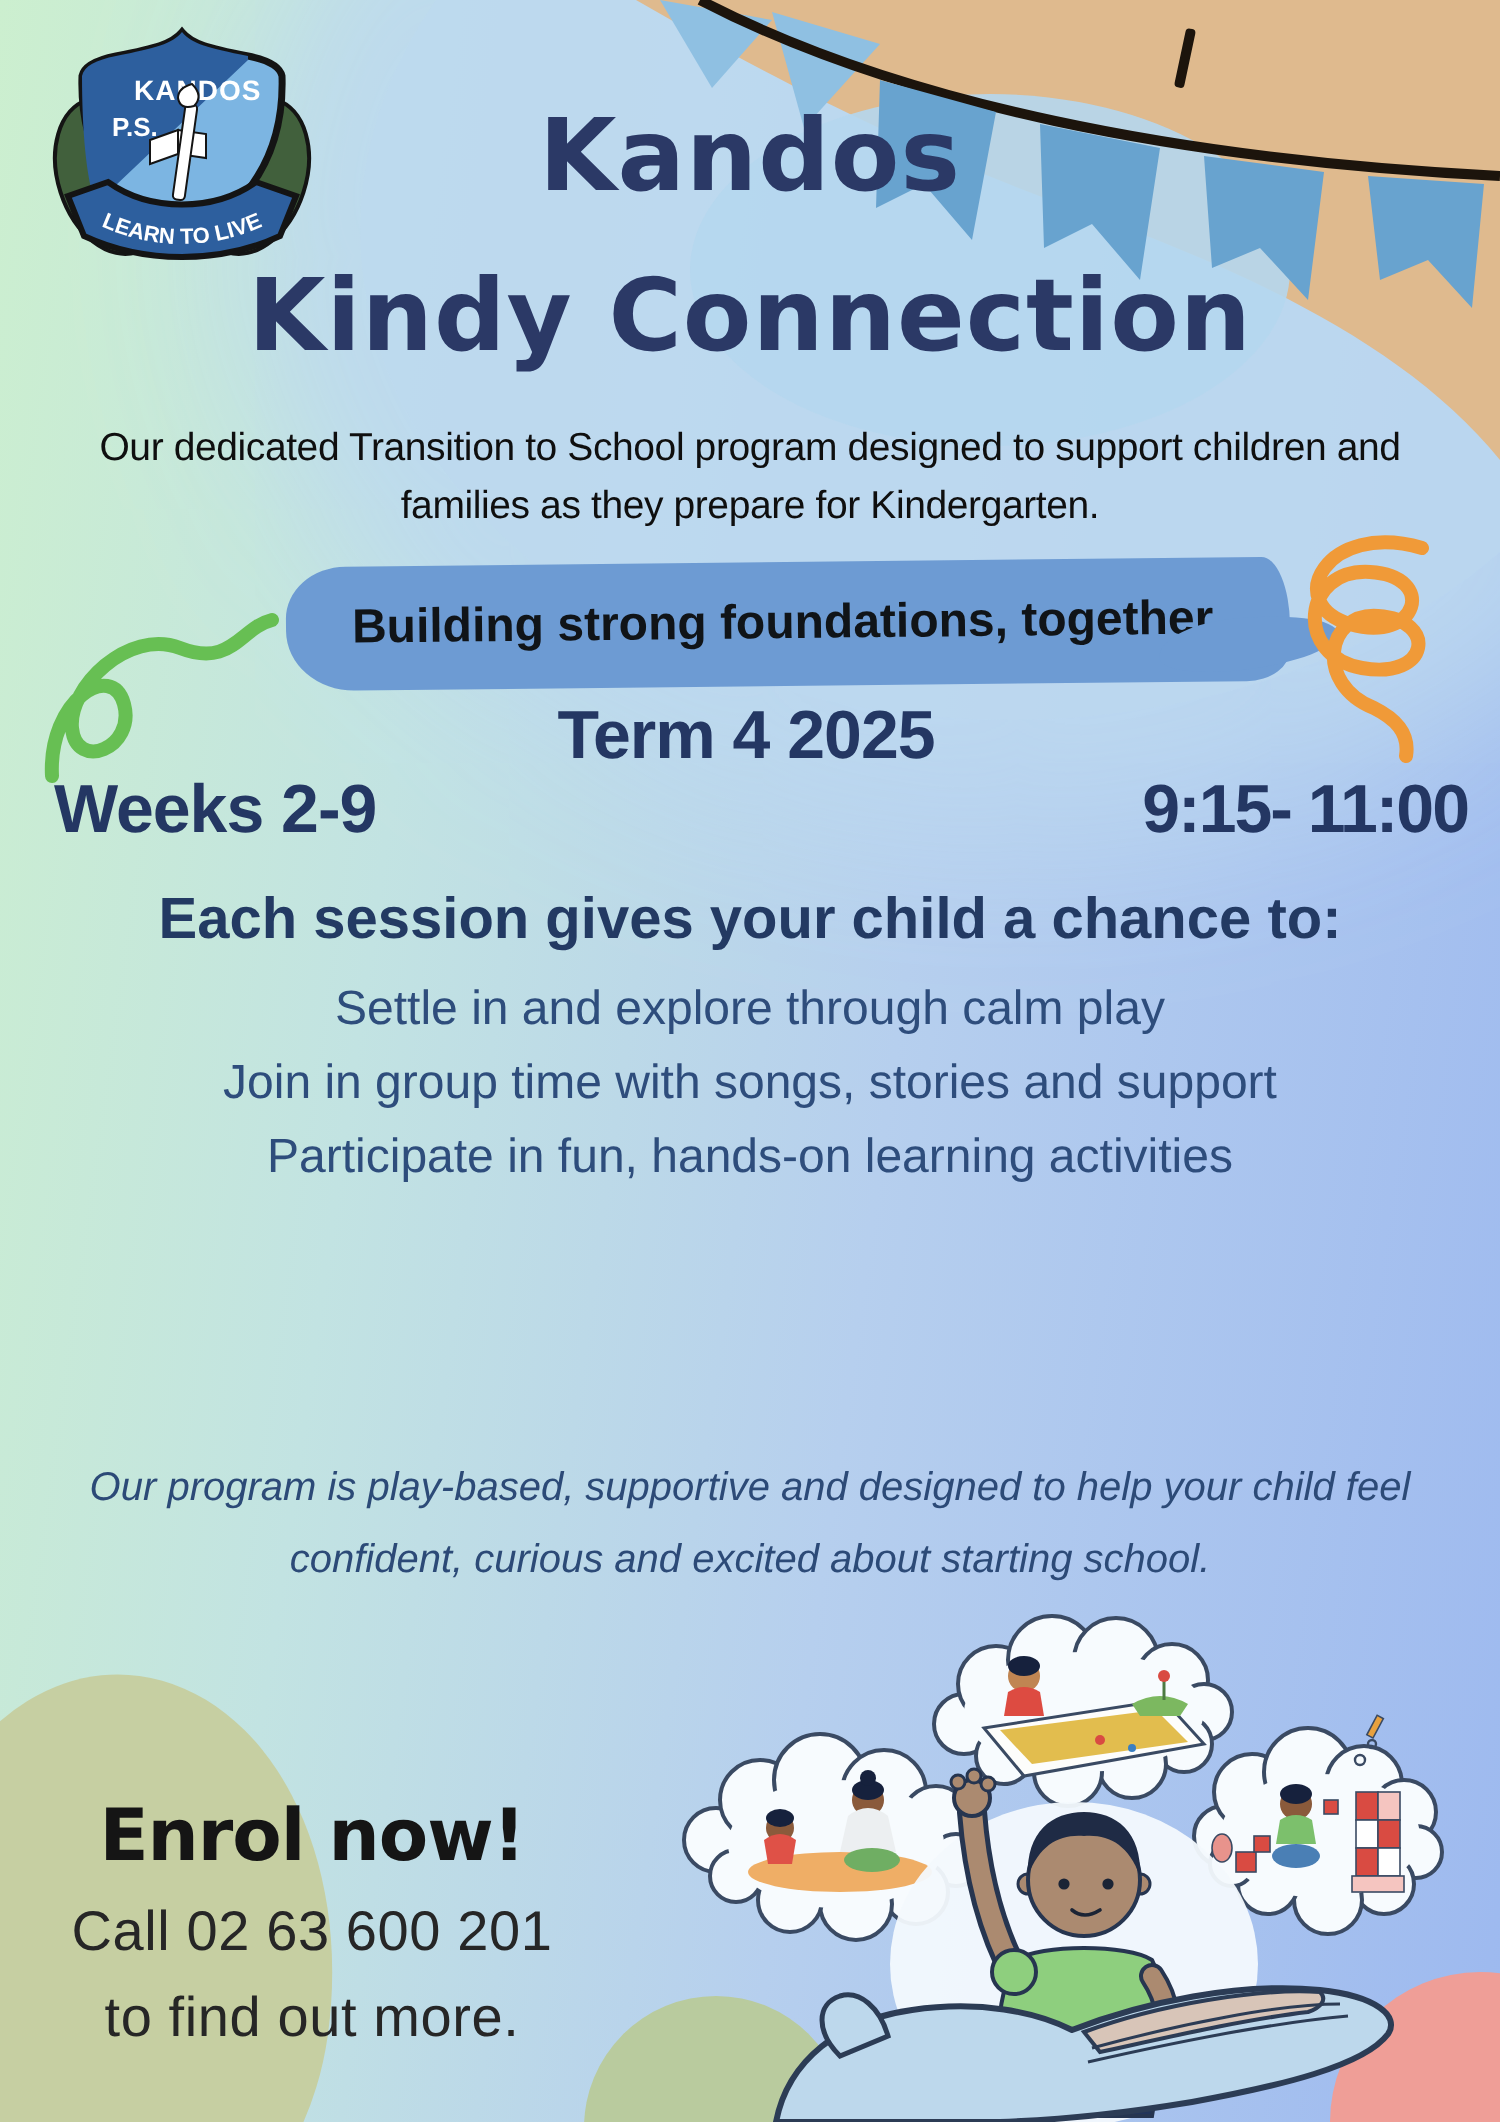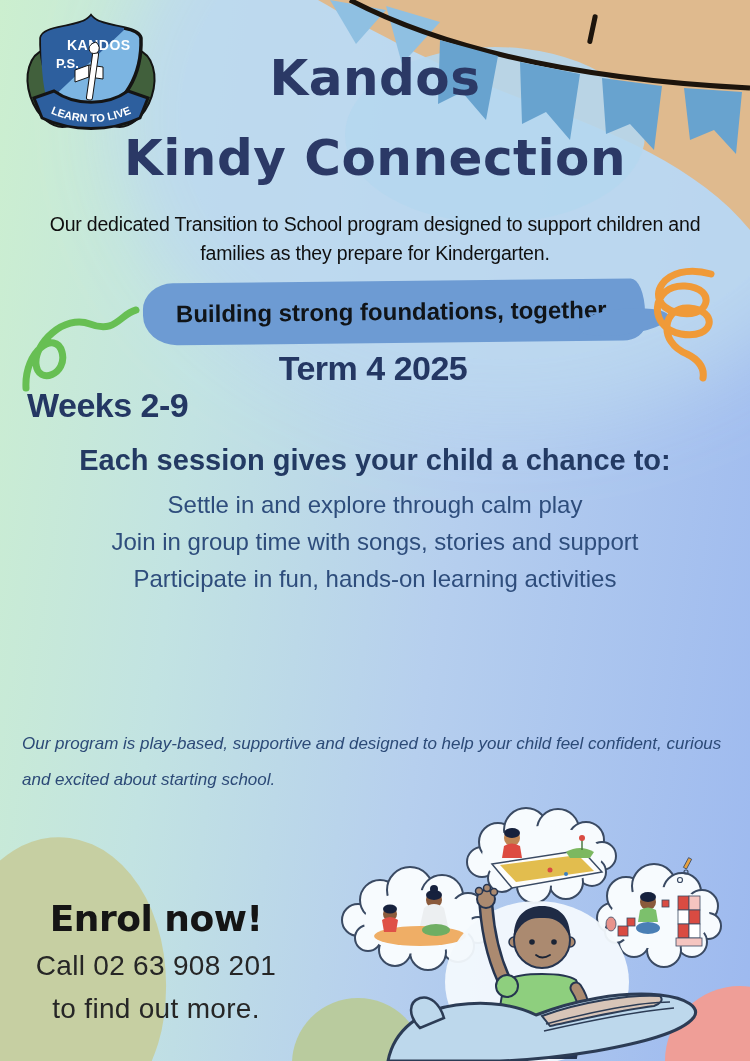--- a/index.html
+++ b/index.html
@@ -26,22 +26,22 @@
   .brush span{display:inline-block; line-height:62px; font-weight:bold; font-size:24px; color:#101418;}
   .term{left:0; right:4px; top:349px; text-align:center; color:#243763; font-weight:bold;
     font-size:34px; letter-spacing:-.5px;}
   .weeks{left:27px; top:386px; color:#243763; font-weight:bold; font-size:34px; letter-spacing:-.5px;text-align:center;}
   .time{right:16px; top:386px; color:#243763; font-weight:bold; font-size:34px; letter-spacing:-1px;}
   .sessions{left:0; right:0; top:444px; text-align:center; color:#2e4d7c;}
   .sessions .hd{font-weight:bold; font-size:29px; color:#233a63; margin-bottom:9px;}
   .sessions .it{font-size:24px; line-height:37px;}
   .explore{left:18px; right:18px; top:620px; text-align:center; color:#233a63;
     font-weight:bold; font-size:27px; line-height:38px;}
-  .note{left:22px; right:22px; top:726px; color:#2c4a77;
-    font-style:italic; font-size:17px; line-height:36px;}
+  .note{left:22px; right:22px; top:726px; text-align:center; color:#2c4a77;
+    font-style:italic; font-size:20px; line-height:36px;}
   .enrol{left:10px; top:898px; width:292px; text-align:center; z-index:6;}
   .enrol .hd{font-family:"DejaVu Sans",sans-serif; font-weight:bold; font-size:36px;
     color:#151515; letter-spacing:-.5px;}
   .enrol .ln{font-size:28px; color:#262626; margin-top:11px; letter-spacing:.3px;}
   
   .olive-blob{left:-48px; top:838px; width:215px; height:300px; background:#c6cfa2;
     border-radius:45% 55% 50% 50%/40% 55% 45% 60%; transform:rotate(8deg); z-index:2;}
   .sage-circle{left:292px; top:998px; width:132px; height:132px; border-radius:50%;
     background:#b9cb9e; z-index:2;}
   .pink-circle{right:-65px; bottom:-75px; width:150px; height:150px; border-radius:50%;
@@ -100,38 +100,39 @@
   <svg class="abs z4" style="left:633px;top:266px" width="115" height="125" viewBox="0 0 115 125">
     <path d="M78,8 C30,-6 8,36 42,46 C76,56 86,22 52,20 C18,18 14,62 48,68 C82,74 86,44 56,42 C30,40 24,76 54,88 C64,93 72,100 70,112" stroke="#f09a38" stroke-width="7" fill="none" stroke-linecap="round"></path>
   </svg>
 
   <svg class="abs z4" style="left:22px;top:306px" width="125" height="95" viewBox="0 0 125 95">
     <path d="M4,82 C2,44 34,24 40,46 C46,68 16,80 14,58 C12,38 42,8 68,18 C94,28 98,8 114,4" stroke="#67bf53" stroke-width="7" fill="none" stroke-linecap="round"></path>
   </svg>
 
   <div class="abs term z5">Term 4 2025</div>
   <div class="abs weeks z5">Weeks 2-9</div>
+  <div class="abs time z5">9:15- 11:00</div>
 
   <div class="abs sessions z5">
     <div class="hd">Each session gives your child a chance to:</div>
     <div class="it">Settle in and explore through calm play</div>
     <div class="it">Join in group time with songs, stories and support</div>
     <div class="it">Participate in fun, hands-on learning activities</div>
   </div>
 
 
   <div class="abs note z5">Our program is play-based, supportive and designed to help your child feel confident, curious and excited about starting school.</div>
 
   <div class="abs olive-blob"></div>
   <div class="abs sage-circle"></div>
   <div class="abs pink-circle"></div>
 
   <div class="abs enrol">
     <div class="hd">Enrol now!</div>
-    <div class="ln">Call 02 63 908 201</div>
+    <div class="ln">Call 02 63 600 201</div>
     <div class="ln">to find out more.</div>
   </div>
 
   <svg class="abs z3" style="left:330px;top:800px" width="420" height="261" viewBox="0 0 420 261">
 
     <g fill="#f7fbfe" stroke="#3a4a63" stroke-width="2">
       <circle cx="28" cy="120" r="16"></circle>
         <circle cx="50" cy="100" r="20"></circle>
         <circle cx="80" cy="90" r="23"></circle>
       <circle cx="112" cy="96" r="21"></circle>

